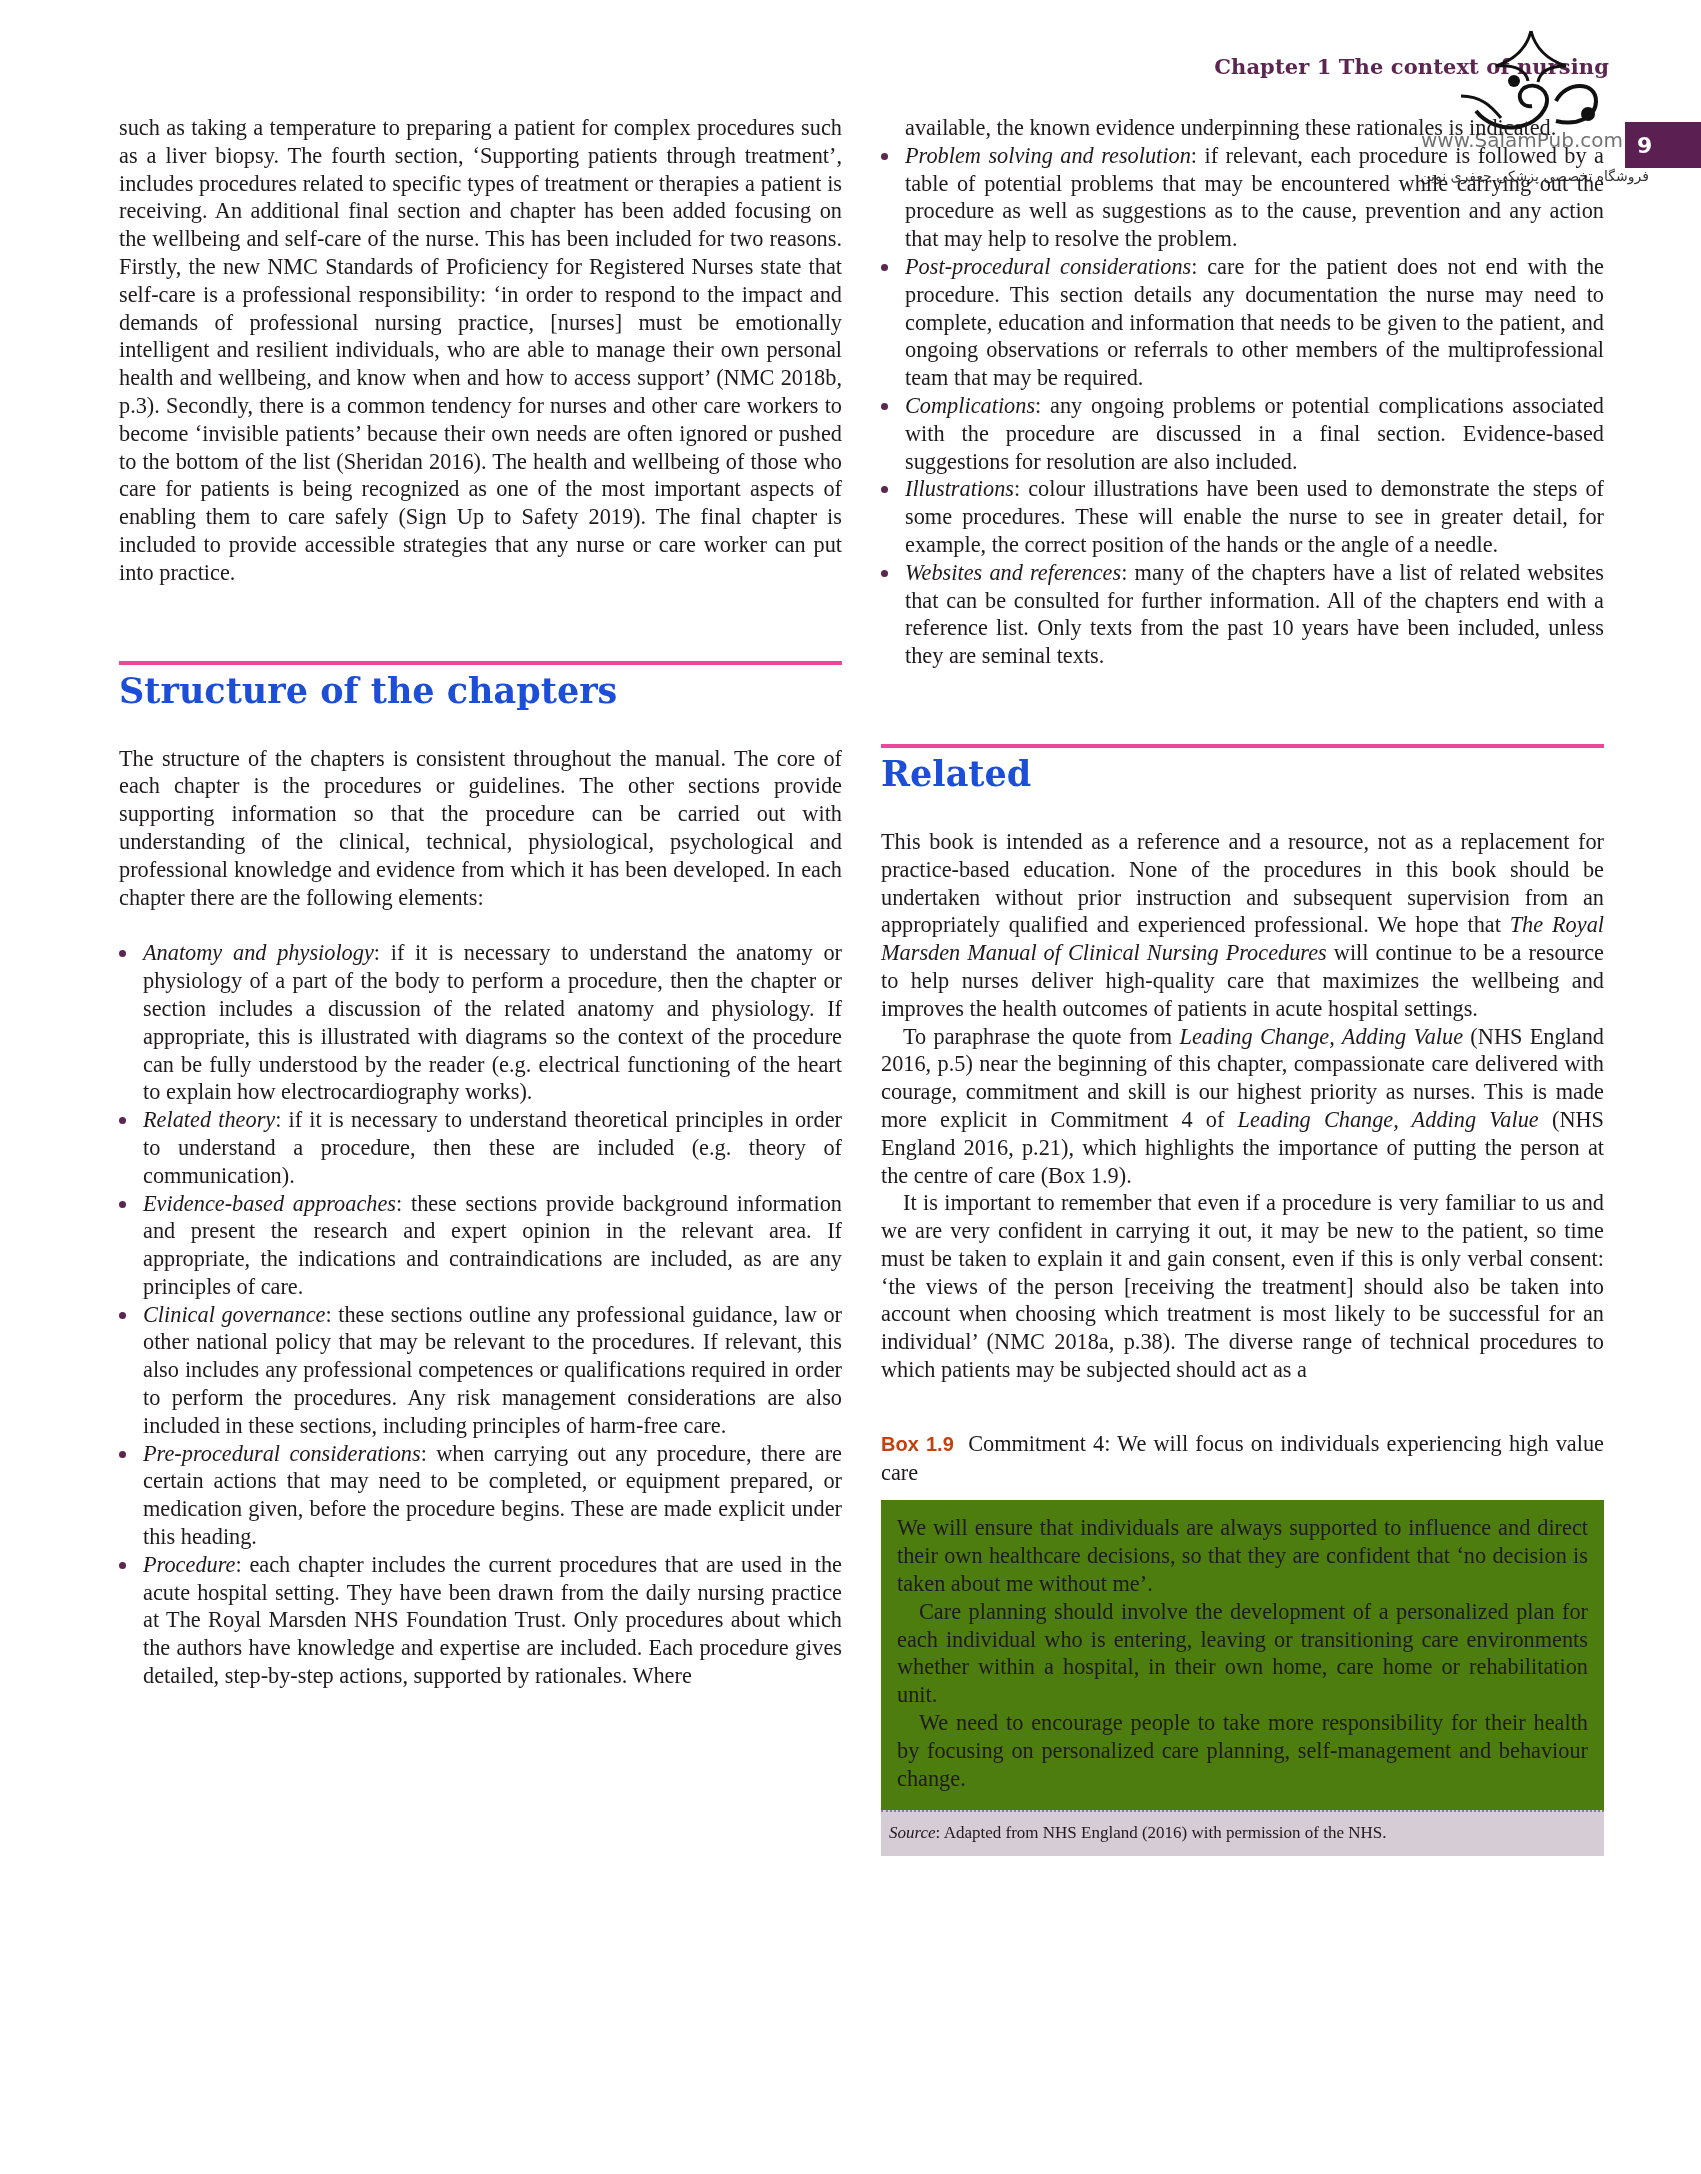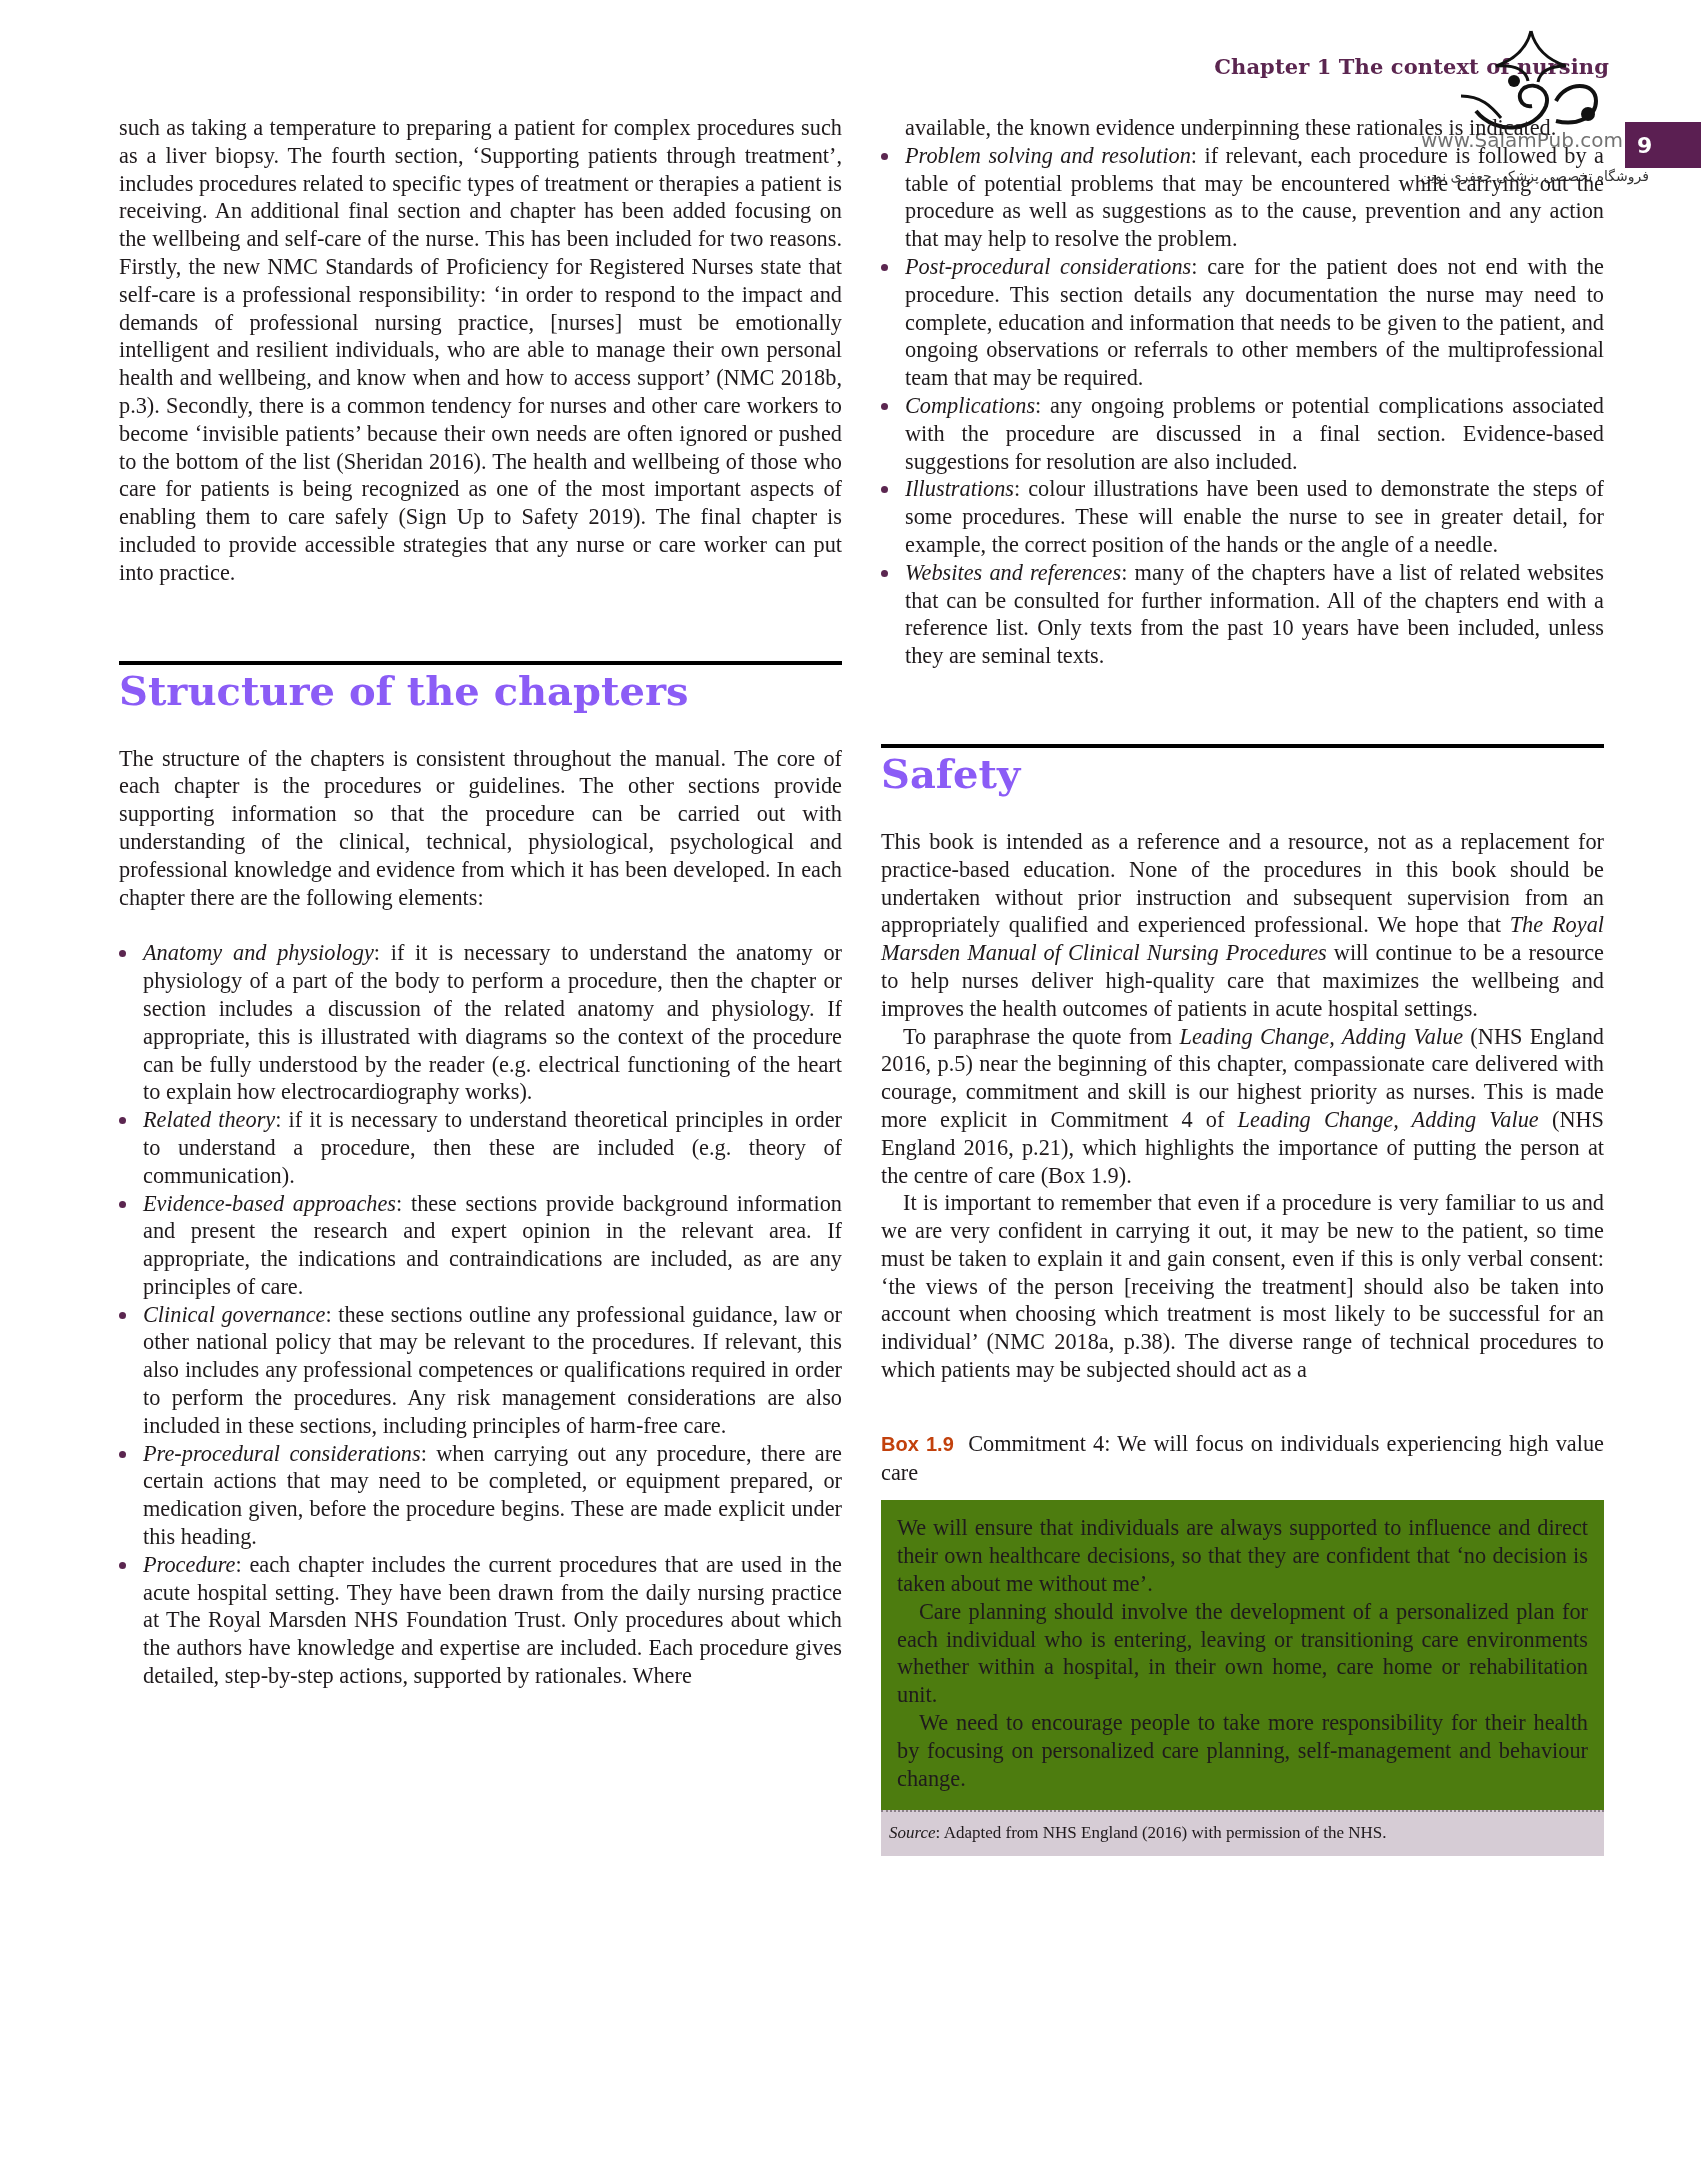--- a/index.html
+++ b/index.html
@@ -36,23 +36,23 @@
   .col {
     position: absolute; top: 114px; width: 723px;
     font-size: 22.3px; line-height: 27.8px; text-align: justify;
     hyphens: manual;
   }
   .col-left { left: 119px; }
   .col-right { left: 881px; }
   p { margin: 0; }
   p.indent { text-indent: 22px; }
   .section-head {
-    border-top: 4px solid #000000; margin: 0; padding-top: 6px;
+    border-top: 4px solid #ec4899; margin: 0; padding-top: 6px;
     font-family: "DejaVu Serif", serif; font-weight: bold;
-    font-size: 40px; line-height: 40px; color: #8b5cf6;
+    font-size: 35px; line-height: 40px; color: #1d4ed8;
   }
   ul.elements { list-style: none; margin: 0; padding: 0; }
   ul.elements li { position: relative; padding-left: 24px; }
   ul.elements li .bullet {
     position: absolute; left: 0; top: 11px; width: 7px; height: 7px;
     border-radius: 50%; background: #5b2650;
   }
   em, .it { font-style: italic; }
   .box-caption {
     font-size: 22.3px; line-height: 27.8px; margin-bottom: 14px;
@@ -110,21 +110,21 @@
 <div class="col col-right">
   <p style="padding-left:24px;">available, the known evidence underpinning these rationales is indicated.</p>
   <ul class="elements">
     <li><span class="bullet"></span><em>Problem solving and resolution</em>: <span>if relevant, each procedure is fol­lowed by a table of potential problems that may be encountered while carrying out the procedure as well as suggestions as to the cause, prevention and any action that may help to resolve the problem.</span></li>
     <li><span class="bullet"></span><em>Post-procedural considerations</em>: <span>care for the patient does not end with the procedure. This section details any documentation the nurse may need to complete, education and information that needs to be given to the patient, and ongoing observations or referrals to other members of the multiprofessional team that may be required.</span></li>
     <li><span class="bullet"></span><em>Complications</em>: <span>any ongoing problems or potential complications associated with the procedure are discussed in a final section. Evidence-based suggestions for resolution are also included.</span></li>
     <li><span class="bullet"></span><em>Illustrations</em>: <span>colour illustrations have been used to demonstrate the steps of some procedures. These will enable the nurse to see in greater detail, for example, the correct position of the hands or the angle of a needle.</span></li>
     <li><span class="bullet"></span><em>Websites and references</em>: <span>many of the chapters have a list of related websites that can be consulted for further information. All of the chapters end with a reference list. Only texts from the past 10 years have been included, unless they are seminal texts.</span></li>
   </ul>
 
-  <h2 class="section-head" style="margin-top:74px;">Safety</h2>
+  <h2 class="section-head" style="margin-top:74px;">Related</h2>
 
   <p style="margin-top:34px;"><span>This book is intended as a reference and a resource, not as a replacement for practice-based education. None of the procedures in this book should be undertaken without prior instruction and subsequent supervision from an appropriately qualified and expe­rienced professional. We hope that </span><em>The Royal Marsden Manual of Clinical Nursing Procedures</em><span> will continue to be a resource to help nurses deliver high-quality care that maximizes the wellbeing and improves the health outcomes of patients in acute hospital set­tings.</span></p>
 
   <p class="indent"><span>To paraphrase the quote from </span><em>Leading Change, Adding Value</em><span> (NHS England 2016, p.5) near the beginning of this chapter, com­passionate care delivered with courage, commitment and skill is our highest priority as nurses. This is made more explicit in Com­mitment 4 of </span><em>Leading Change, Adding Value</em><span> (NHS England 2016, p.21), which highlights the importance of putting the person at the centre of care (Box 1.9).</span></p>
 
   <p class="indent">It is important to remember that even if a procedure is very familiar to us and we are very confident in carrying it out, it may be new to the patient, so time must be taken to explain it and gain consent, even if this is only verbal consent: ‘the views of the person [receiving the treatment] should also be taken into account when choosing which treatment is most likely to be successful for an individual’ (NMC 2018a, p.38). The diverse range of technical procedures to which patients may be subjected should act as a</p>
 
   <div style="margin-top:46px;">
     <div class="box-caption">
       <span class="box-num">Box 1.9</span>&nbsp;

